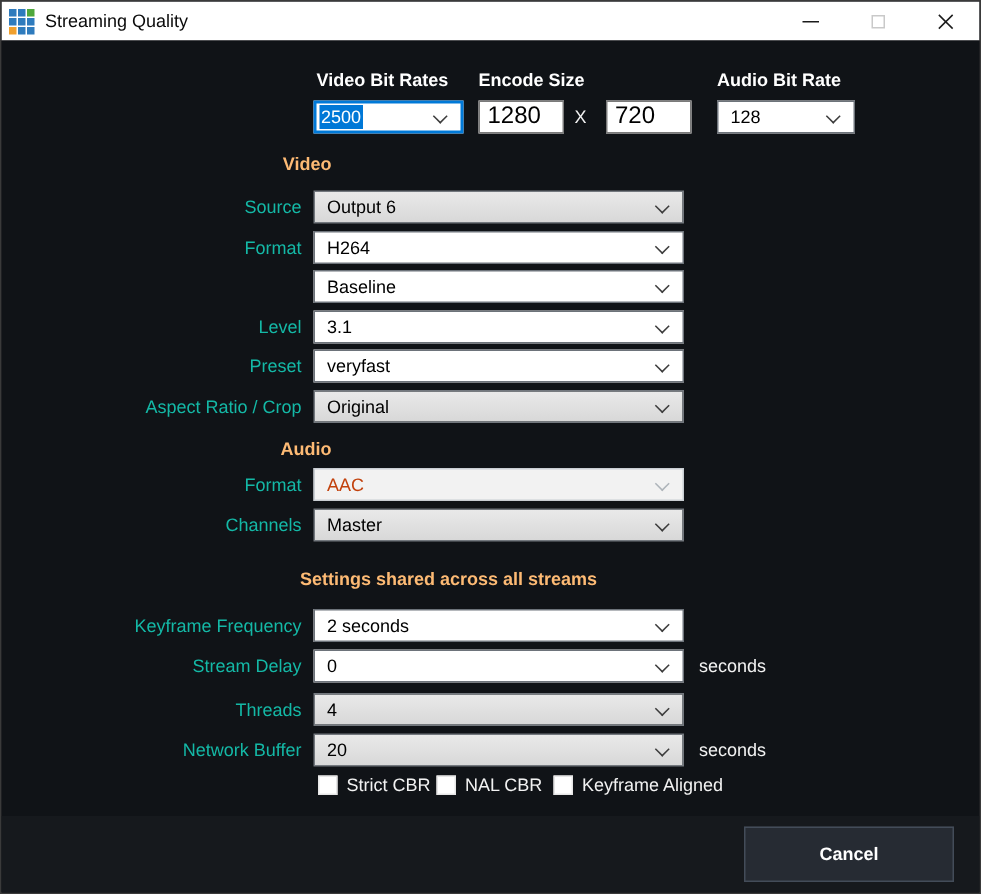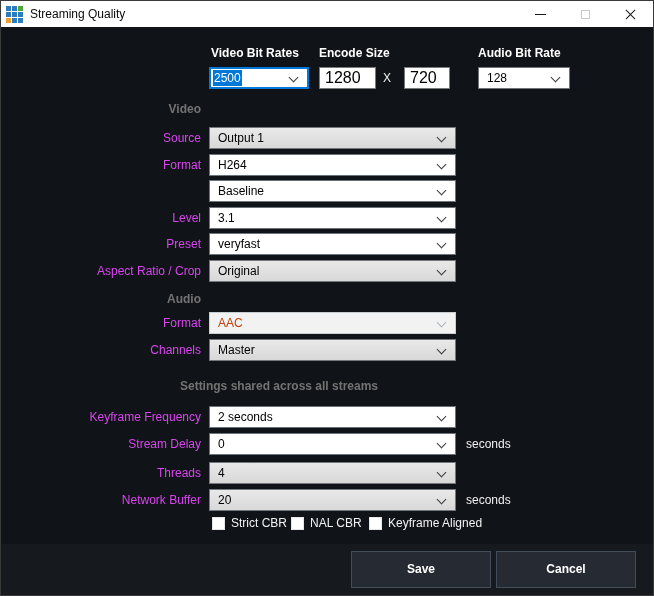--- a/index.html
+++ b/index.html
@@ -29,24 +29,24 @@
   .glyph-close::before, .glyph-close::after {
     content:""; position:absolute; left:-1px; top:5px; width:13px; height:1px; background:#1b1b1b;
   }
   .glyph-close::before { transform:rotate(45deg); }
   .glyph-close::after  { transform:rotate(-45deg); }
   
   #body { position:absolute; top:26px; left:0; right:0; bottom:0; background:#101317; color:#f2f2f2; }
   #footer { position:absolute; left:0; right:0; top:517px; bottom:0; background:#16191d; }
   .abs { position:absolute; }
   .toplabel { font-weight:bold; color:#ffffff; white-space:nowrap; }
-  .sec-header { font-weight:bold; color:#737373; }
+  .sec-header { font-weight:bold; color:#fdba74;margin-left:20px; }
   .flabel {
     position:absolute; left:0; width:200px; text-align:right;
-    line-height:22px; color:#d946ef; white-space:nowrap;
+    line-height:22px; color:#14b8a6; white-space:nowrap;
   }
   .suffix { position:absolute; left:465px; line-height:22px; color:#f2f2f2; }
   
   .combo {
     position:absolute; height:22px; border:1px solid #6d737a; background:#ffffff;
     color:#000; line-height:20px; padding-left:8px; overflow:hidden;
   }
   .combo .chev {
     position:absolute; right:10px; top:6px; width:7px; height:7px;
     border-right:1px solid #3c3c3c; border-bottom:1px solid #3c3c3c; transform:rotate(45deg);
@@ -111,32 +111,32 @@
     <span class="abs toplabel" style="left:210px; top:19px;">Video Bit Rates</span>
     <span class="abs toplabel" style="left:318px; top:19px;">Encode Size</span>
     <span class="abs toplabel" style="left:477px; top:19px;">Audio Bit Rate</span>
 
     <div class="combo focused" style="left:208px; top:40px; width:100px;">
       <span class="sel">2500</span>
       <span class="chev"></span>
     </div>
     <input class="txtinput" style="left: 318px; top: 40px; width: 57px;" value="1280">
     <span class="abs" style="left:382px; top:44px; color:#f2f2f2;">X</span>
-    <input class="txtinput" style="left: 403px; top: 40px; width: 46px;" value="720">
+    <input class="txtinput" style="left: 403px; top: 40px; width: 57px;" value="720">
     <div class="combo" style="left:477px; top:40px; width:92px;">
       <span>128</span>
       <span class="chev"></span>
     </div>
 
     <div class="abs sec-header" style="left:0; top:75px; width:200px; text-align:right;">Video</div>
 
     <div class="abs" style="top:100px; left:0; width:654px; height:22px;">
       <span class="flabel">Source</span>
       <div class="combo gray field-combo">
-        <span>Output 1</span>
+        <span>Output 6</span>
         <span class="chev"></span>
       </div>
     </div>
     <div class="abs" style="top:127px; left:0; width:654px; height:22px;">
       <span class="flabel">Format</span>
       <div class="combo field-combo">
         <span>H264</span>
         <span class="chev"></span>
       </div>
     </div>
@@ -224,17 +224,16 @@
     </div>
     <div class="checkitem" style="left:290px; top:489px;">
       <span class="cbox"></span>
       <span class="clabel">NAL CBR</span>
     </div>
     <div class="checkitem" style="left:368px; top:489px;">
       <span class="cbox"></span>
       <span class="clabel">Keyframe Aligned</span>
     </div>
 
-    <div class="dlg-btn" style="left:350px; top:524px;">Save</div>
     <div class="dlg-btn" style="left:495px; top:524px;">Cancel</div>
   </div>
 
 </div>
 
 </body></html>

